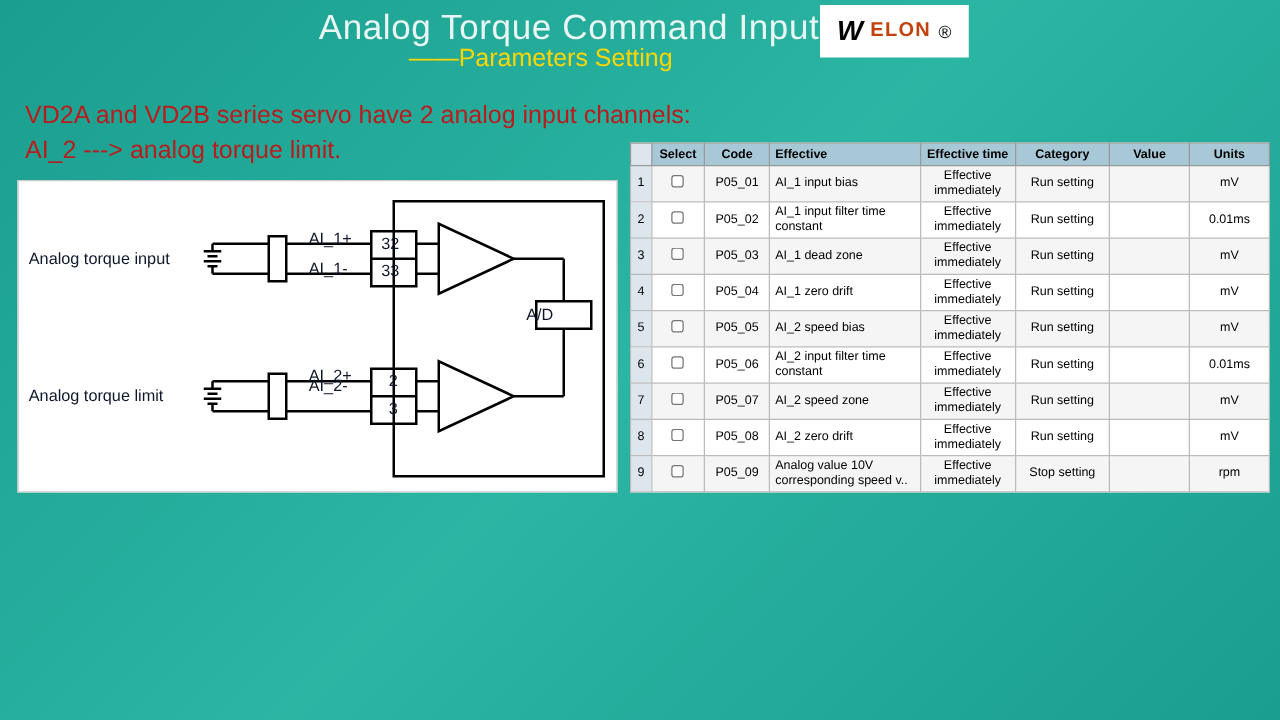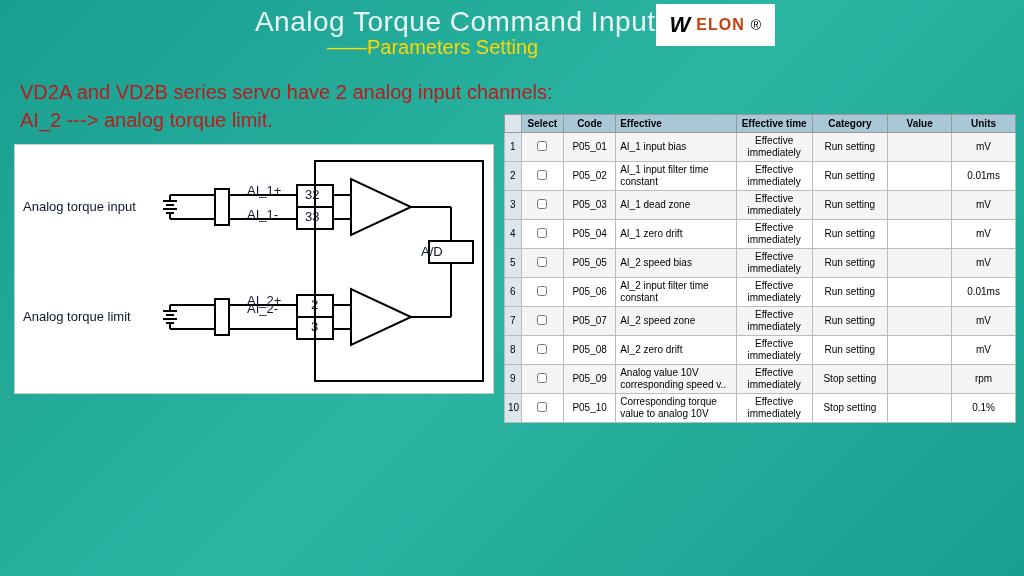--- a/index.html
+++ b/index.html
@@ -304,26 +304,16 @@
           <tr>
             <td class="rownum">9</td>
             <td class="sel"><input type="checkbox" style=""></td>
             <td class="code">P05_09</td>
             <td class="param">Analog value 10V corresponding speed v..</td>
             <td class="eff">Effective immediately</td>
             <td class="cat">Stop setting</td>
             <td class="val"></td>
             <td class="unit">rpm</td>
           </tr>
-          <tr>
-            <td class="rownum">10</td>
-            <td class="sel"><input type="checkbox" style=""></td>
-            <td class="code">P05_10</td>
-            <td class="param">Corresponding torque value to analog 10V</td>
-            <td class="eff">Effective immediately</td>
-            <td class="cat">Stop setting</td>
-            <td class="val"></td>
-            <td class="unit">0.1%</td>
-          </tr>
         </tbody>
     </table>
   </div>
 </div>
 
 </body></html>

